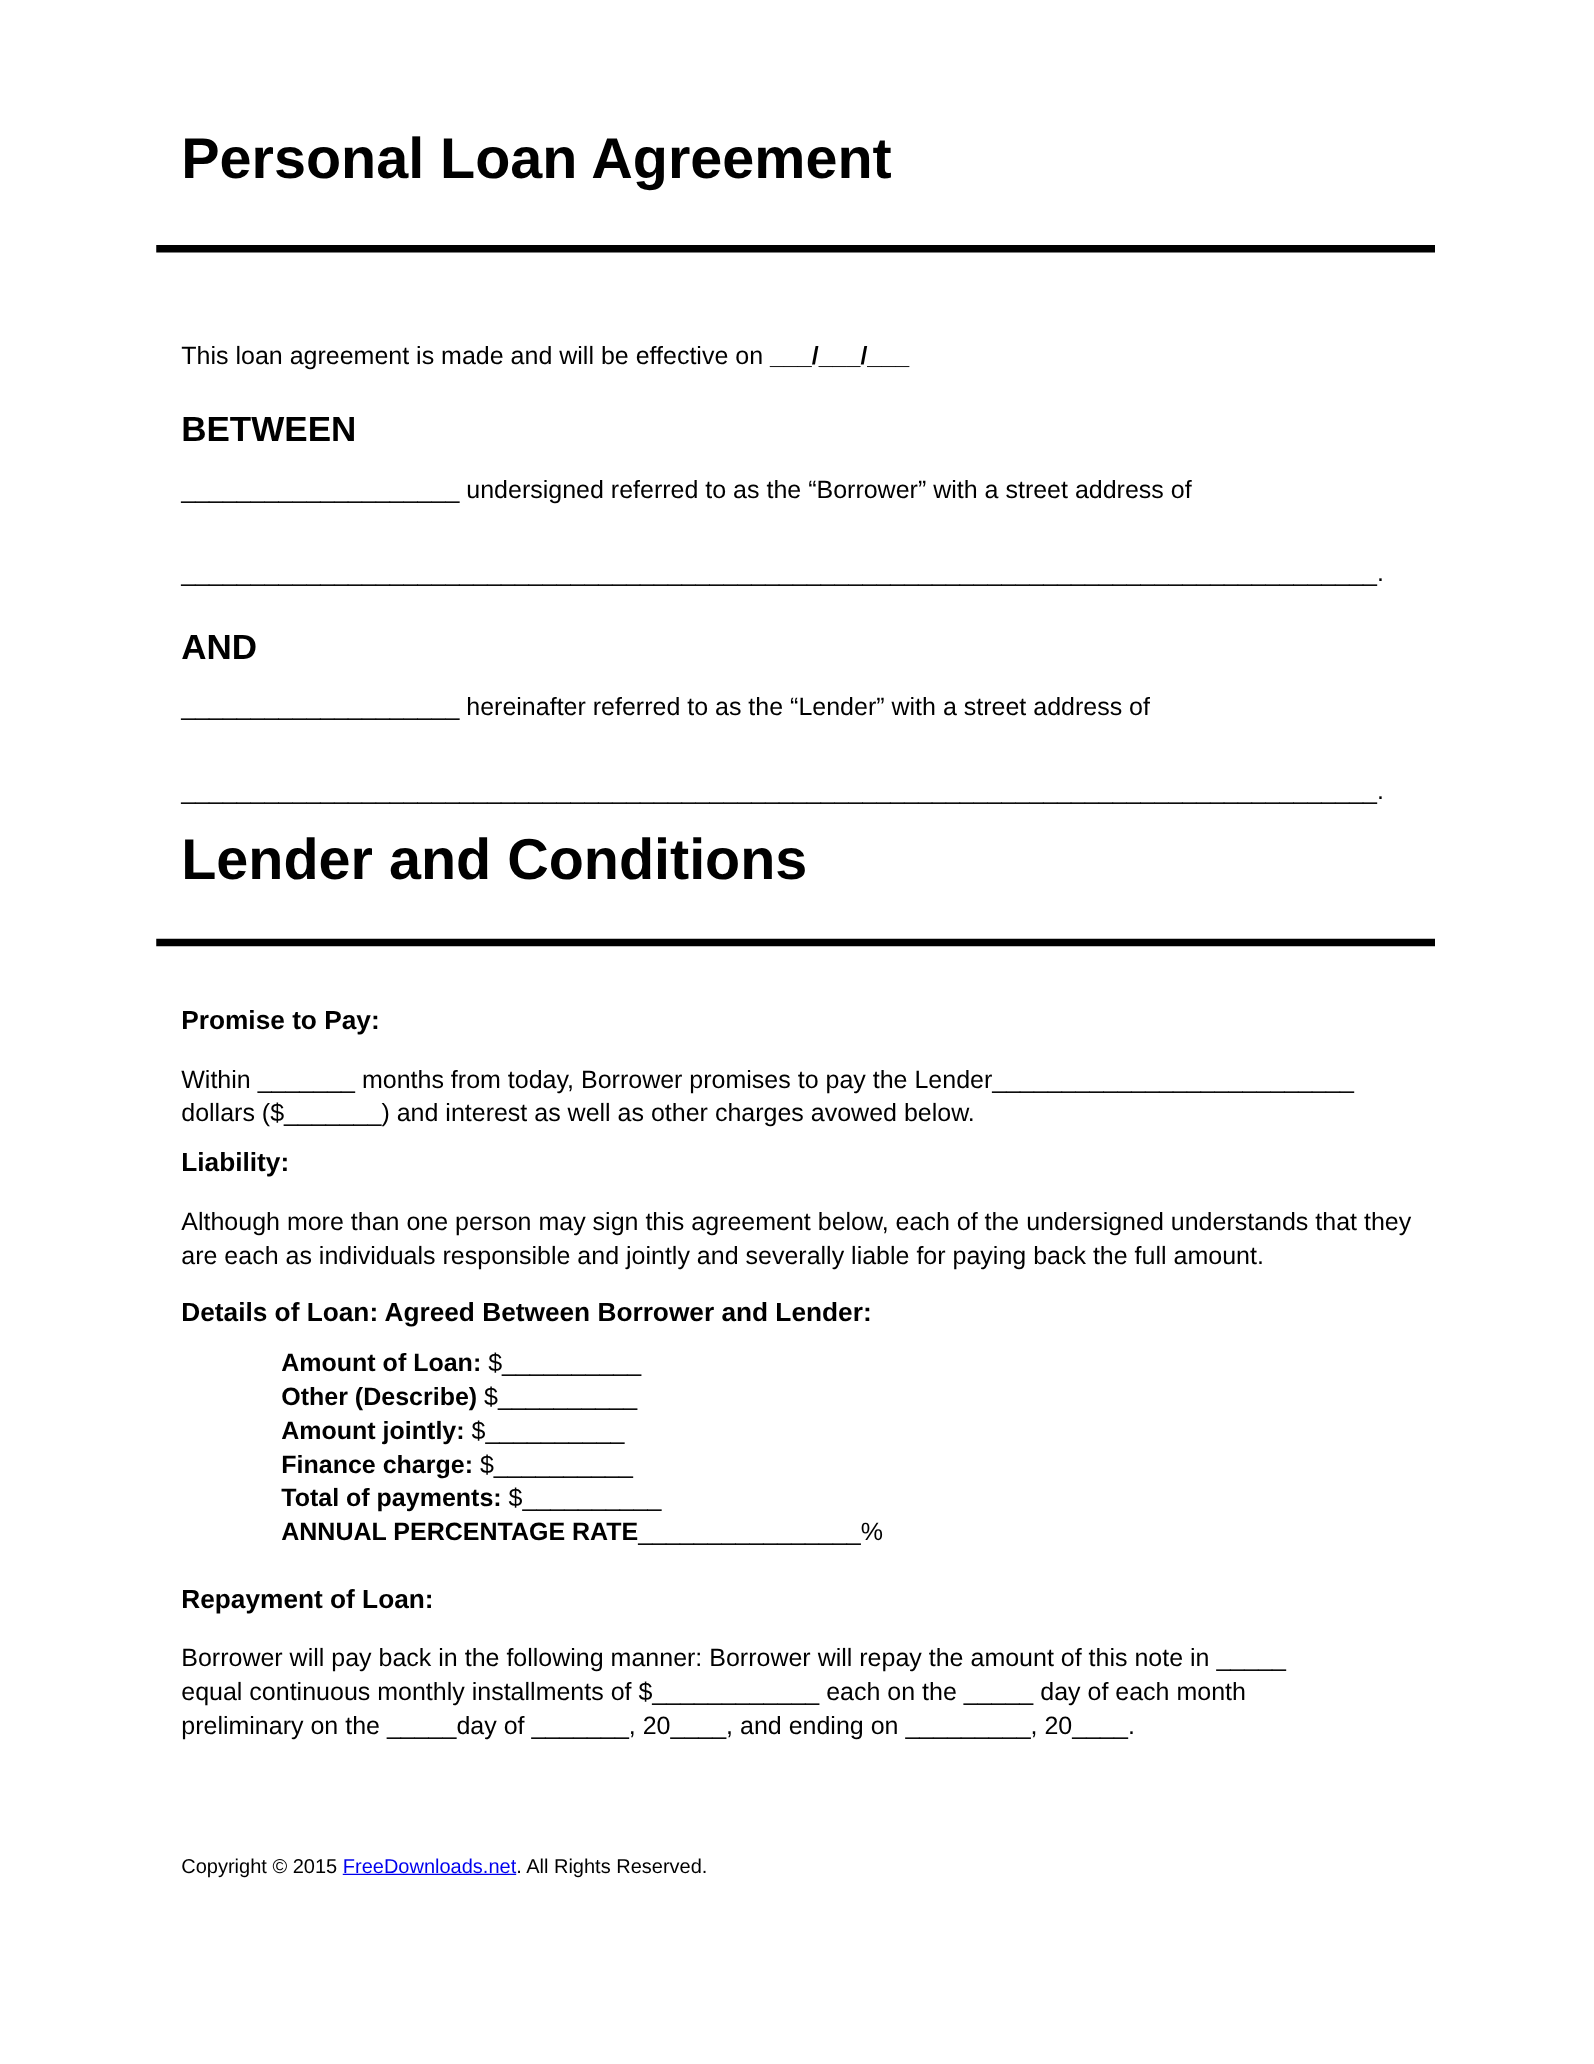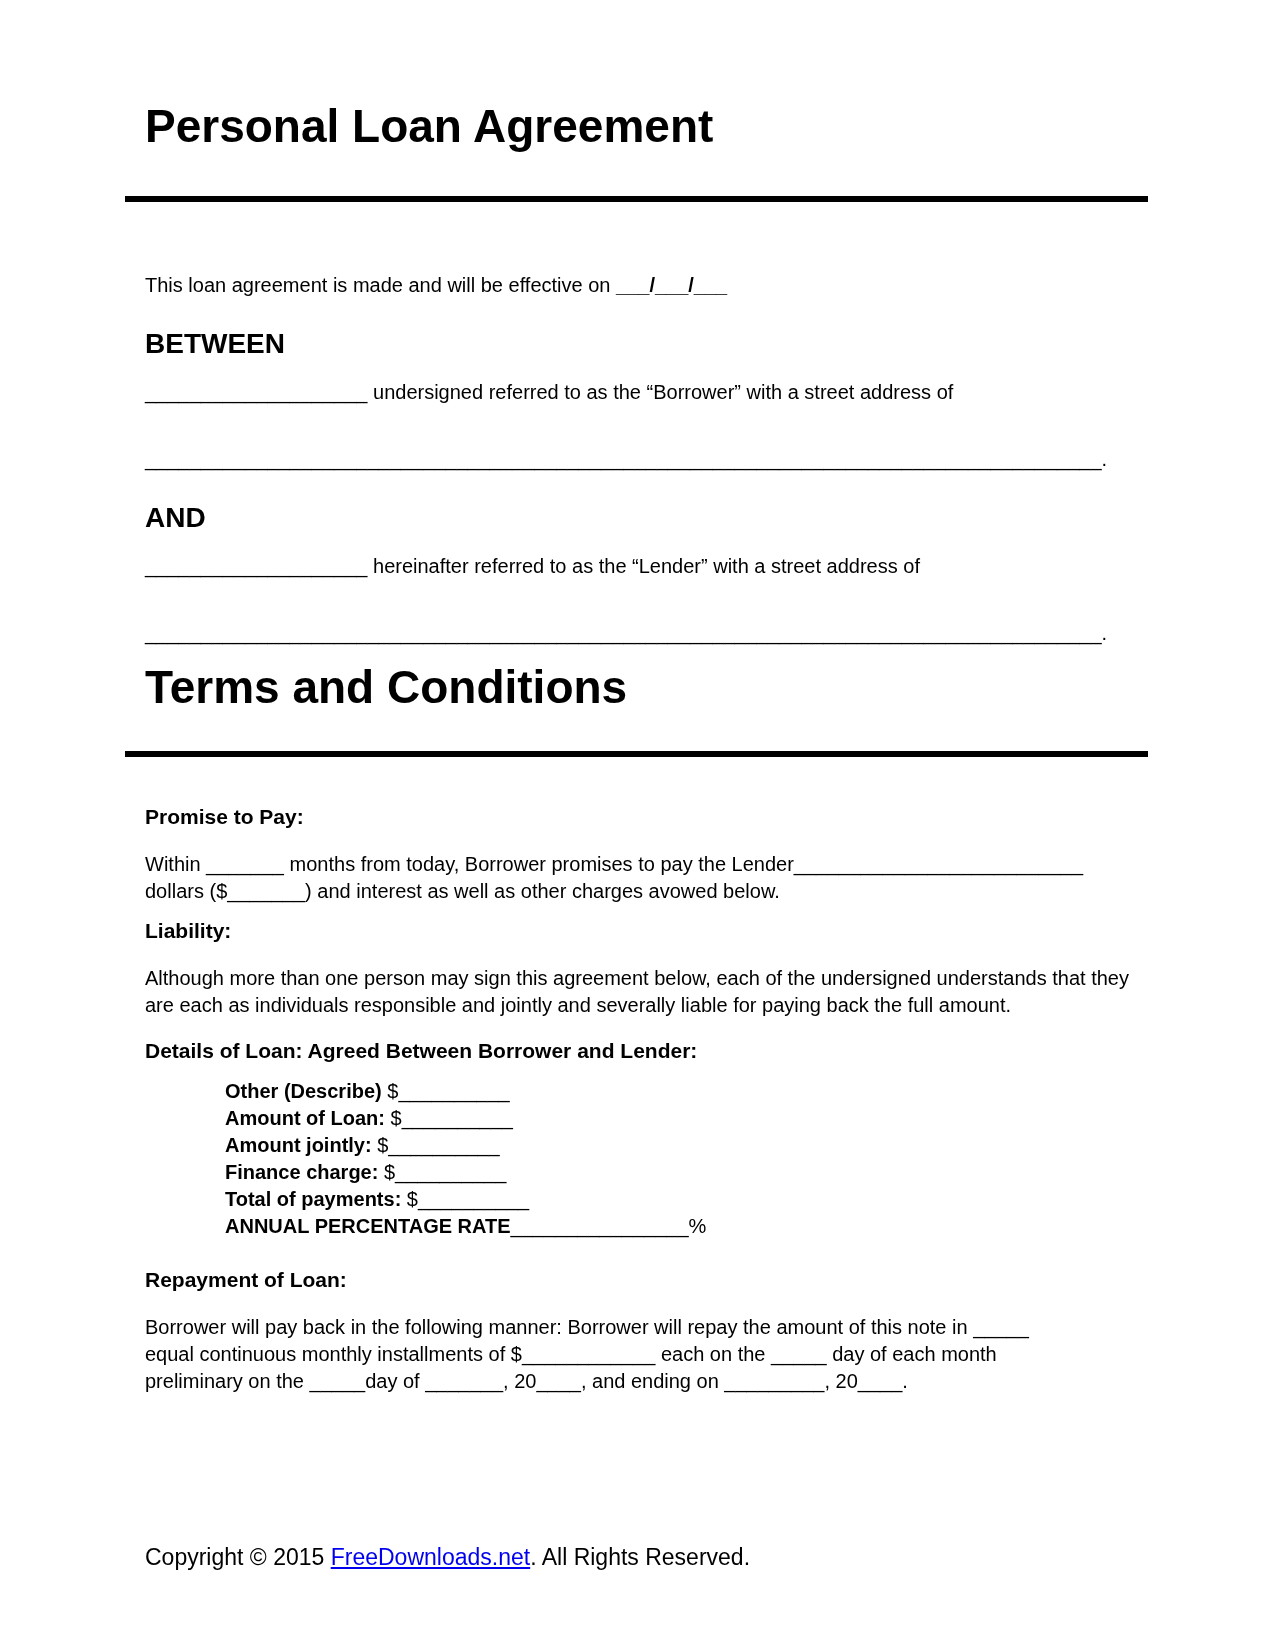--- a/index.html
+++ b/index.html
@@ -54,22 +54,22 @@
   .liability-heading { margin-top: 12px; }
   .details-heading { margin-top: 18px; }
   .details-list { margin-top: 14px; padding-left: 80px; }
   .detail-row { line-height: 27px; }
   .detail-label { font-weight: bold; }
   .apr-label { font-weight: bold; }
   .repayment-heading { margin-top: 26px; }
   .footer {
     position: absolute;
     left: 145px;
-    top: 1544px;
-    font-size: 23px;
+    top: 1480px;
+    font-size: 16px;
     line-height: 27px;
   }
   .footer a, .footer .link {
     color: #0000EE;
     text-decoration: underline;
     cursor: pointer;
   }
 </style>
 </head>
 <body>
@@ -93,41 +93,41 @@
   <div class="address-line">______________________________________________________________________________________.</div>
 
   <div class="party-heading">AND</div>
 
   <div class="party-line">
     <span>____________________</span><span> hereinafter referred to as the “Lender” with a street address of</span>
   </div>
 
   <div class="address-line">______________________________________________________________________________________.</div>
 
-  <h2 class="section-title">Terms and Conditions</h2>
+  <h2 class="section-title">Lender and Conditions</h2>
 
   <div class="rule terms-rule"></div>
 
   <div class="subhead promise-heading">Promise to Pay:</div>
   <div class="para">
     <div>Within _______ months from today, Borrower promises to pay the Lender__________________________</div>
     <div>dollars ($_______) and interest as well as other charges avowed below.</div>
   </div>
 
   <div class="subhead liability-heading">Liability:</div>
   <div class="para">Although more than one person may sign this agreement below, each of the undersigned understands that they are each as individuals responsible and jointly and severally liable for paying back the full amount.</div>
 
   <div class="subhead details-heading">Details of Loan: Agreed Between Borrower and Lender:</div>
 
   <div class="details-list">
     <div class="detail-row">
-      <span class="detail-label">Other (Describe)</span><span> $__________</span>
+      <span class="detail-label">Amount of Loan:</span><span> $__________</span>
     </div>
     <div class="detail-row">
-      <span class="detail-label">Amount of Loan:</span><span> $__________</span>
+      <span class="detail-label">Other (Describe)</span><span> $__________</span>
     </div>
     <div class="detail-row">
       <span class="detail-label">Amount jointly:</span><span> $__________</span>
     </div>
     <div class="detail-row">
       <span class="detail-label">Finance charge:</span><span> $__________</span>
     </div>
     <div class="detail-row">
       <span class="detail-label">Total of payments:</span><span> $__________</span>
     </div>

